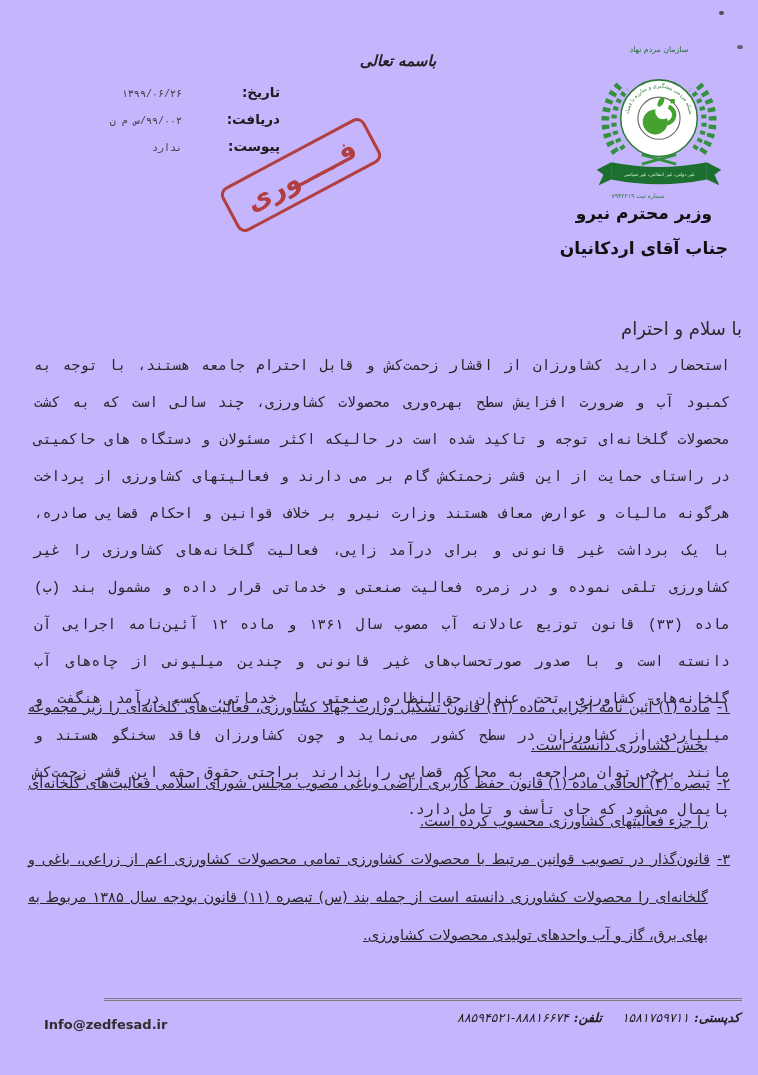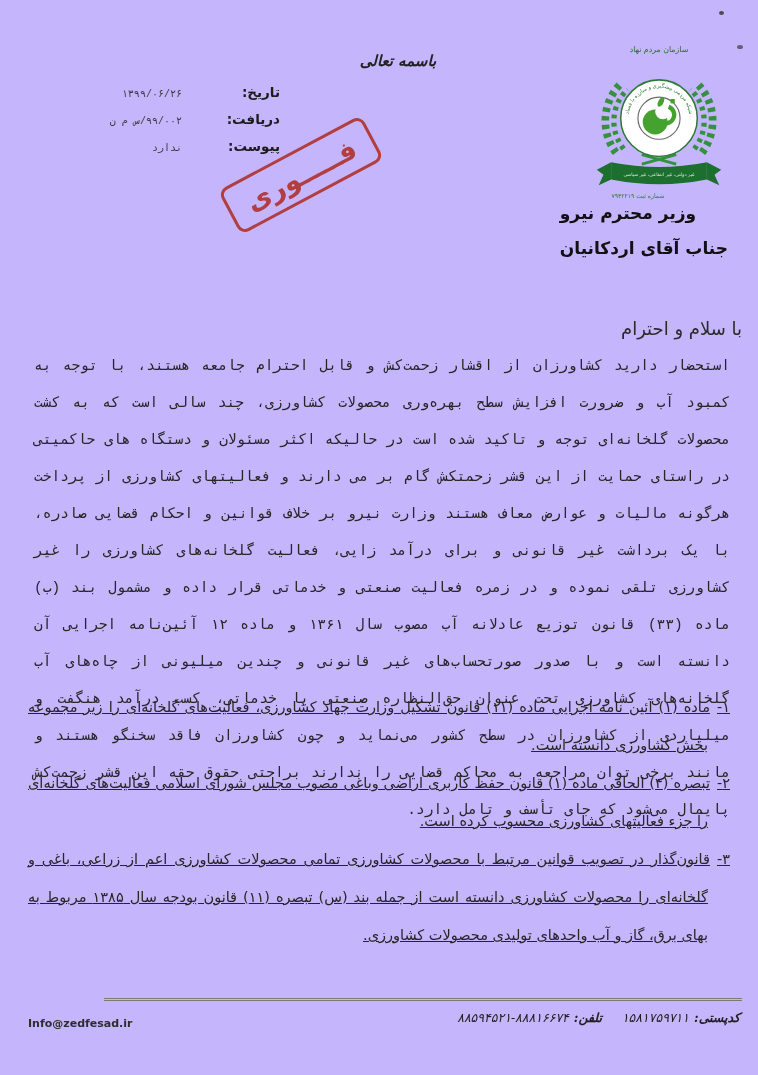--- a/index.html
+++ b/index.html
@@ -23,21 +23,21 @@
     position:absolute;top:150px;left:220px;width:156px;height:44px;
     border:3.5px solid #b13430;border-radius:9px;
     transform:rotate(-28deg);
     display:flex;align-items:center;justify-content:center;
     color:#b13430;font-size:27px;font-weight:bold;letter-spacing:1px;
     opacity:.92;
   }
   
   .logo{position:absolute;top:38px;left:592px;width:134px;height:168px;}
   
-  .recipient{position:absolute;top:203px;right:30px;text-align:left;}
+  .recipient{position:absolute;top:203px;right:30px;text-align:center;}
   .recipient-line1{font-size:17px;font-weight:bold;color:#111;}
   .recipient-line2{font-size:17px;font-weight:bold;color:#111;margin-top:15px;}
   
   .salutation{position:absolute;top:318px;right:16px;font-size:18px;}
   .body-par{
     position:absolute;top:348px;right:28px;left:34px;
     font-size:14.5px;line-height:37px;text-align:justify;color:#262626;font-family:Liberation Mono, monospace;
   }
   .list-intro{position:absolute;top:650px;right:28px;font-size:14.5px;}
   .list{position:absolute;top:688px;right:28px;left:28px;
@@ -48,22 +48,22 @@
   .footer-divider{position:absolute;top:998px;left:104px;right:16px;border-top:3px double #7a7a78;}
   .footer-row{
     position:absolute;top:1010px;right:18px;left:150px;
     display:flex;direction:rtl;gap:20px;align-items:center;
     font-family:"DejaVu Serif",serif;font-style:italic;
     font-size:12.5px;color:#1f1f1f;white-space:nowrap;
   }
   .footer-group{display:flex;gap:5px;}
   .footer-label{font-weight:bold;}
   .email{
-    position:absolute;top:1017px;left:28px;direction:ltr;
-    font-family:"DejaVu Sans",sans-serif;font-weight:bold;font-size:11px;color:#2e2e2e;
+    position:absolute;top:1017px;left:44px;direction:ltr;
+    font-family:"DejaVu Sans",sans-serif;font-weight:bold;font-size:13px;color:#2e2e2e;
   }
   .artifact{position:absolute;background:#4c4c4c;border-radius:50%;}
   .dot1{top:11px;left:719px;width:5px;height:4px;}
   .dot2{top:45px;left:737px;width:6px;height:4px;opacity:.8;}
   svg .fa-small{font-family:"DejaVu Sans",sans-serif;}
 </style>
 </head>
 <body>
 
 <div class="page">

